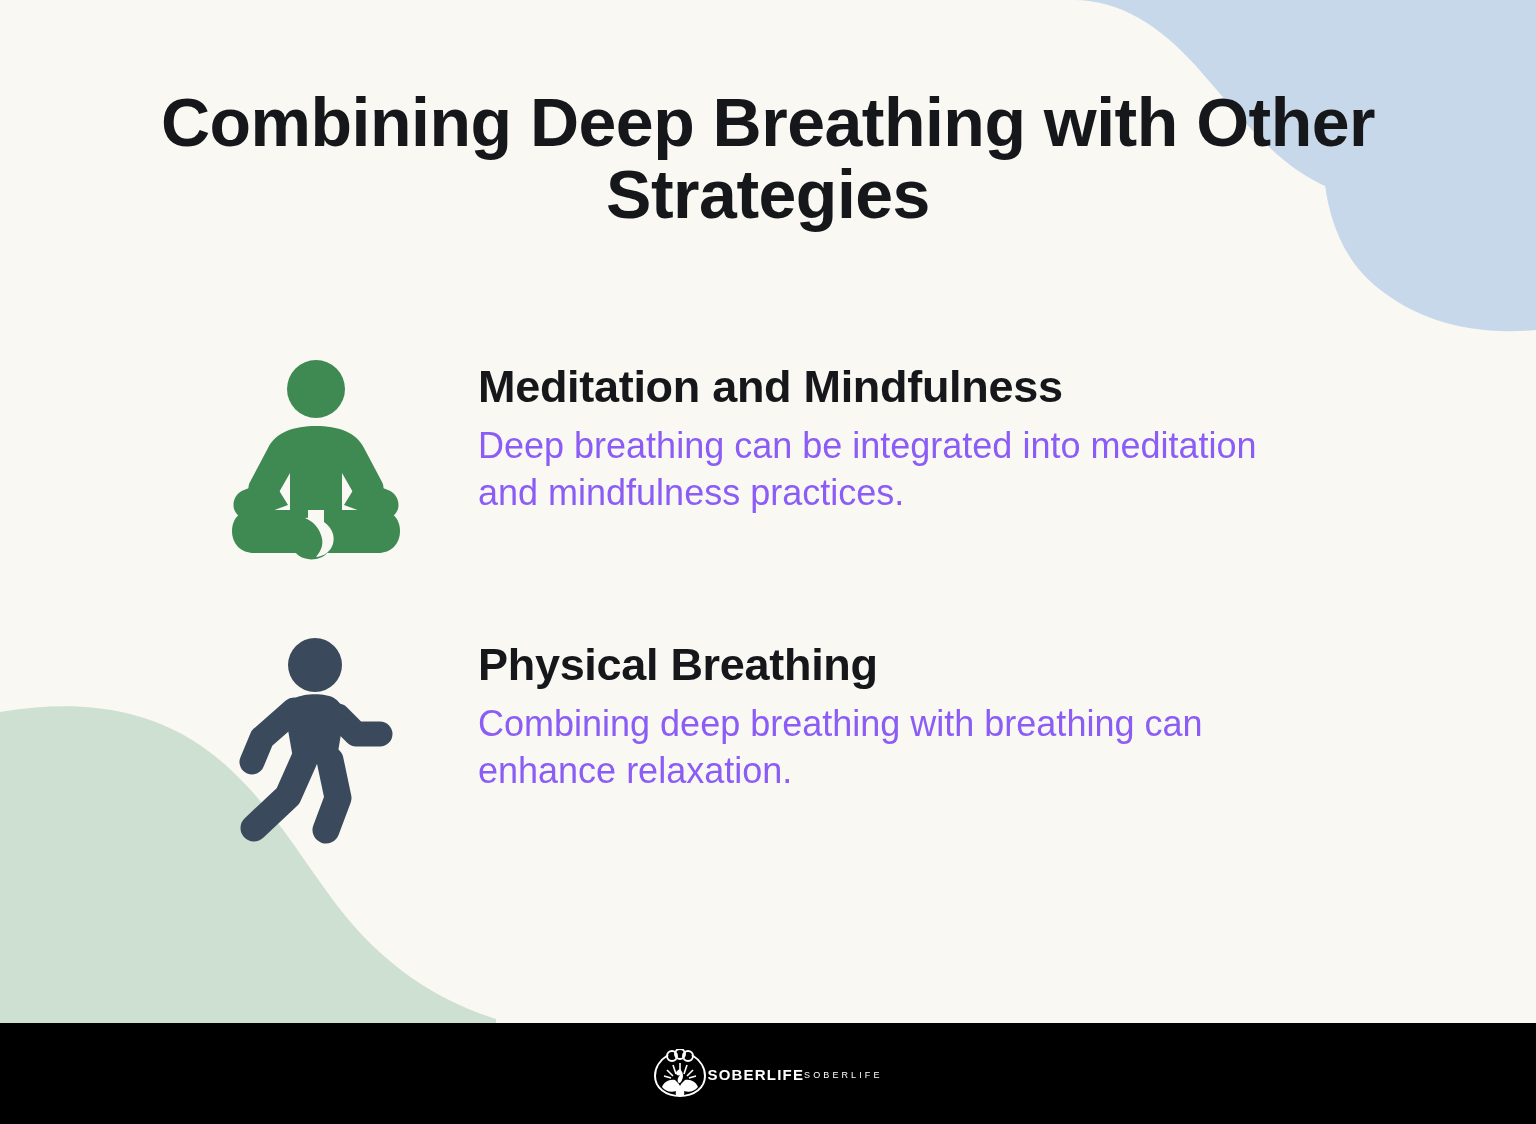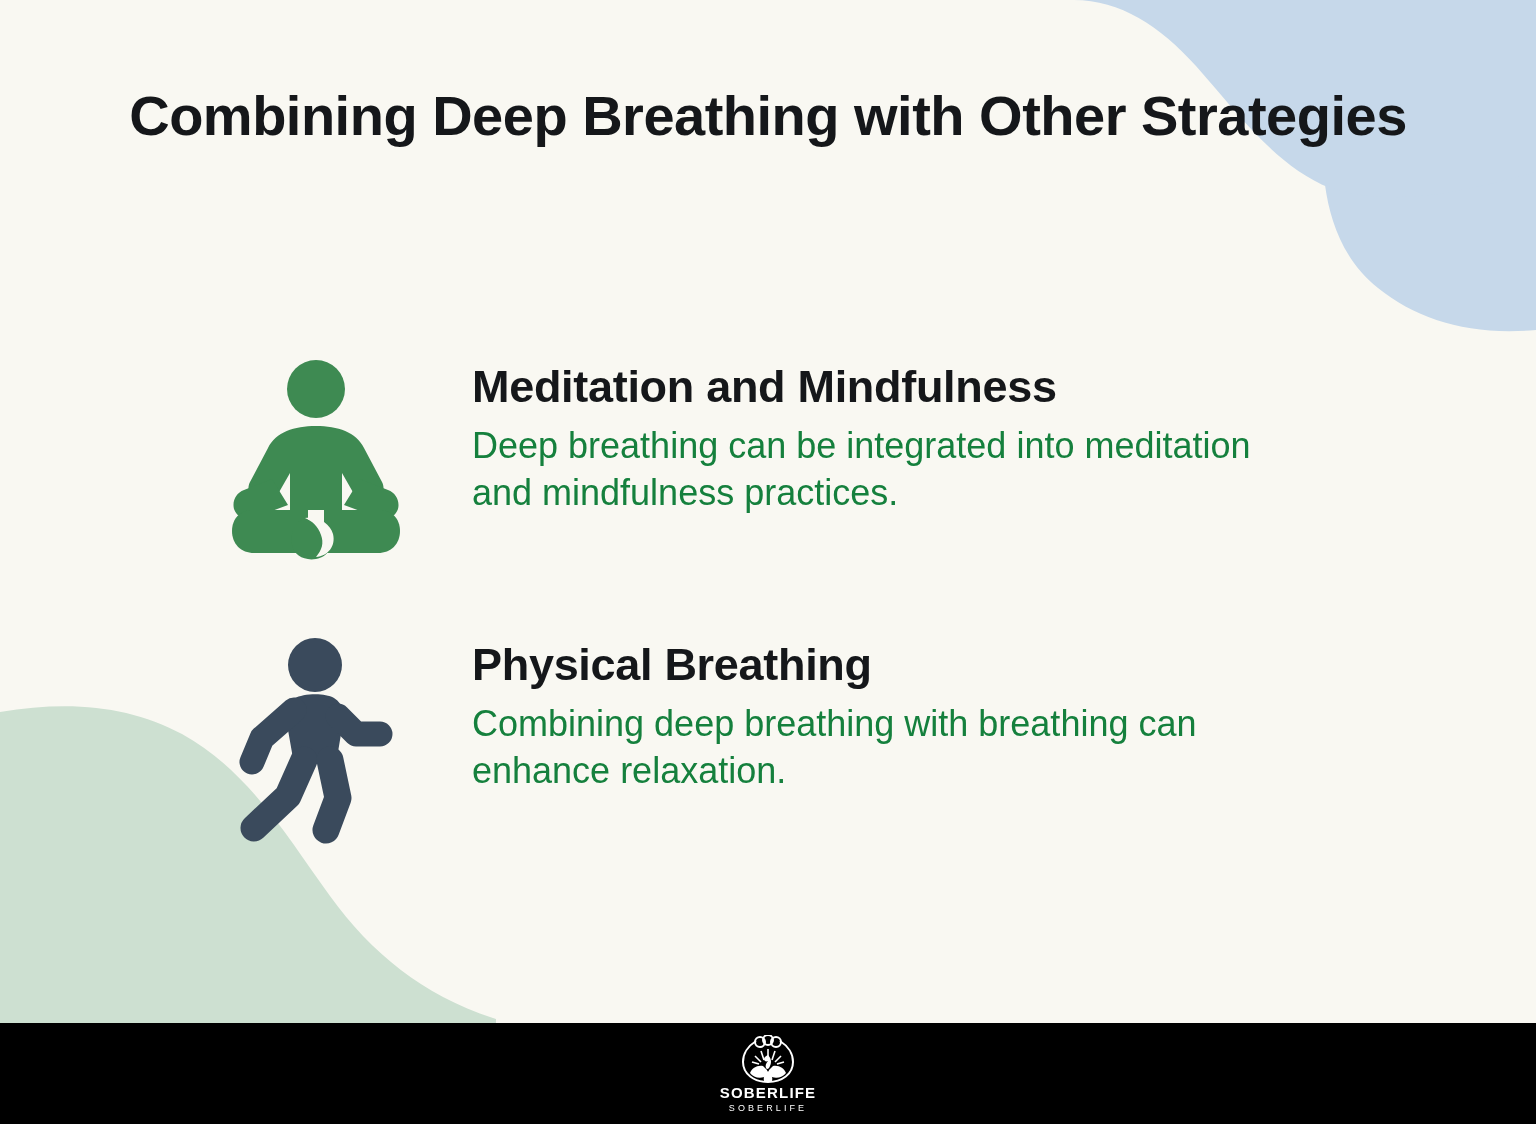--- a/index.html
+++ b/index.html
@@ -37,39 +37,39 @@
     left: 0;
     top: 86px;
     width: 1536px;
     text-align: center;
     z-index: 5;
   }
   .title {
     display: block;
     margin: 0 auto;
     width: 1290px;
-    font-size: 56px;
+    font-size: 68px;
     line-height: 1.06;
     font-weight: 700;
     letter-spacing: -0.5px;
     color: #15171a;
   }
 
   
   .rows {
     position: absolute;
     left: 232px;
     top: 352px;
     width: 1120px;
     z-index: 5;
   }
   .row {
     display: flex;
     align-items: flex-start;
-    gap: 8px;
+    gap: 14px;
   }
   .row + .row {
     margin-top: 64px;
   }
   .icon-cell {
     width: 232px;
     flex: 0 0 232px;
     display: flex;
     justify-content: flex-start;
     align-items: flex-start;
@@ -89,34 +89,34 @@
     line-height: 1.1;
     letter-spacing: -0.3px;
     color: #15171a;
     margin: 0 0 10px 0;
   }
   .item-desc {
     display: block;
     font-size: 36px;
     font-weight: 400;
     line-height: 1.33;
-    color: #15803d;
+    color: #8b5cf6;
     max-width: 830px;
   }
 
   
   .footer {
     position: absolute;
     left: 0;
     bottom: 0;
     width: 1536px;
     height: 101px;
     background: #000000;
     display: flex;
-    flex-direction: column;
+    flex-direction: row;
     align-items: center;
     justify-content: center;
     z-index: 6;
   }
   .footer-logo-mark {
     display: block;
     margin-bottom: 1px;
   }
   .footer-brand {
     display: block;

